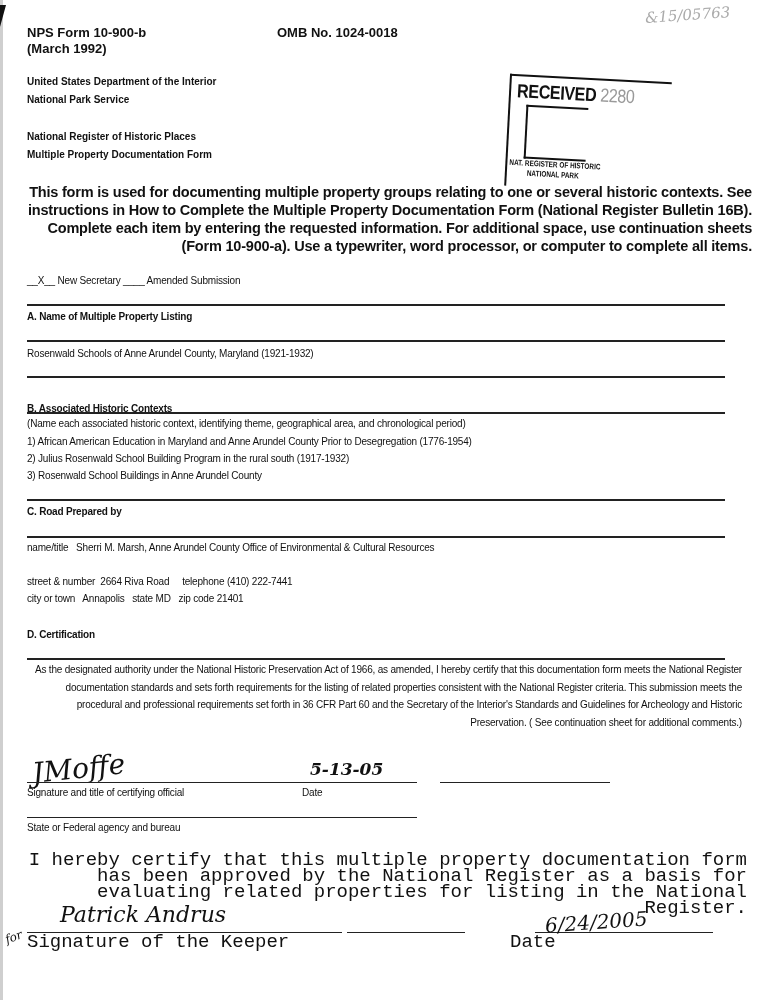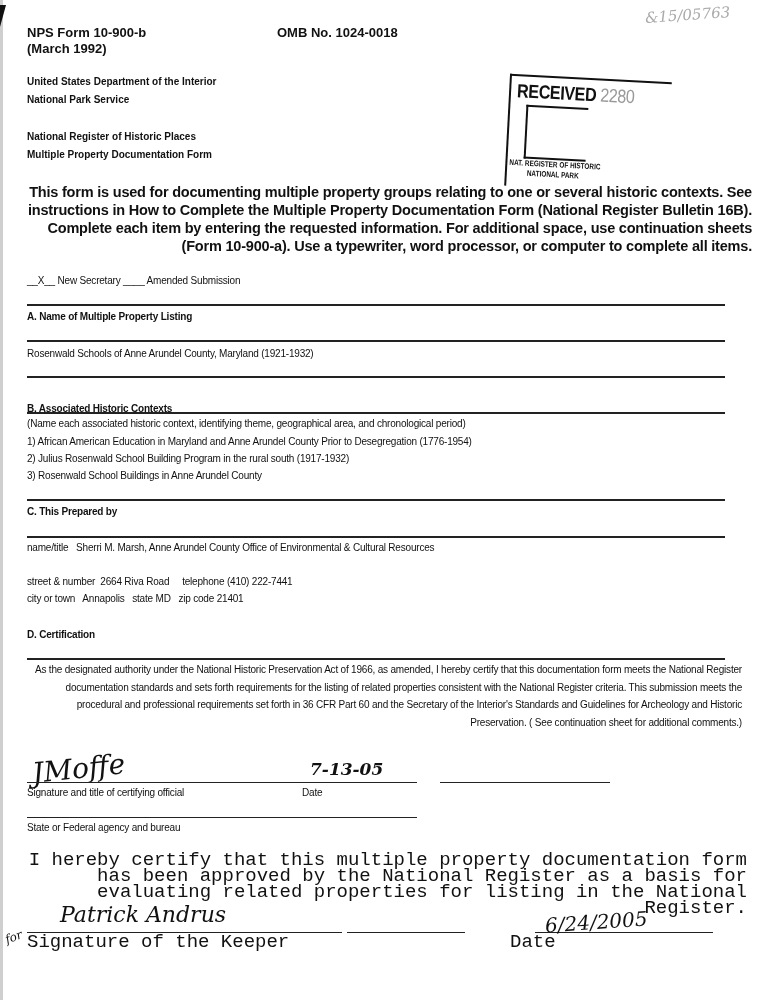--- a/index.html
+++ b/index.html
@@ -75,21 +75,21 @@
 
 <div class="hrule" style="top:376px;"></div>
 <div class="abs t15 b narrow" style="left:27px; top:360px;margin-top:40px;">B.  Associated Historic Contexts</div>
 <div class="hrule" style="top:412px;"></div>
 <div class="abs t15 narrow" style="left:27px; top:415px;">(Name each associated historic context, identifying theme, geographical area, and chronological period)</div>
 <div class="abs t15 narrow" style="left:27px; top:433px;">1) African American Education in Maryland and Anne Arundel County Prior to Desegregation (1776-1954)</div>
 <div class="abs t15 narrow" style="left:27px; top:450px;">2) Julius Rosenwald School Building Program in the rural south (1917-1932)</div>
 <div class="abs t15 narrow" style="left:27px; top:467px;text-align:center;">3) Rosenwald School Buildings in Anne Arundel County</div>
 
 <div class="hrule" style="top:499px;"></div>
-<div class="abs t15 b narrow" style="left:27px; top:503px;">C. This Prepared by</div>
+<div class="abs t15 b narrow" style="left:27px; top:503px;">C. Road Prepared by</div>
 <div class="hrule" style="top:536px;"></div>
 <div class="abs t15 narrow" style="left:27px; top:539px;">
   <span>name/title</span>&nbsp;&nbsp;
   <span>Sherri M. Marsh, Anne Arundel County Office of Environmental &amp; Cultural Resources</span>
 </div>
 <div class="abs t15 narrow" style="left:27px; top:573px;">
   <span>street &amp; number</span>&nbsp;
   <span>2664 Riva Road</span>&nbsp;&nbsp;&nbsp;&nbsp;
   <span>telephone</span>
   <span>(410) 222-7441</span>
@@ -101,21 +101,21 @@
   <span>MD</span>&nbsp;&nbsp;
   <span>zip code</span>
   <span>21401</span>
 </div>
 
 <div class="abs t15 b narrow" style="left:27px; top:626px;">D. Certification</div>
 <div class="hrule" style="top:658px;"></div>
 <div class="para t15 narrow" style="top:661px; width:715px; line-height:17.6px;">As the designated authority under the National Historic Preservation Act of 1966, as amended, I hereby certify that this documentation form meets the National Register documentation standards and sets forth requirements for the listing of related properties consistent with the National Register criteria. This submission meets the procedural and professional requirements set forth in 36 CFR Part 60 and the Secretary of the Interior's Standards and Guidelines for Archeology and Historic Preservation. ( See continuation sheet for additional comments.)</div>
 
 <div class="abs hand" style="left:32px; top:752px; font-size:28px; transform:rotate(-6deg);">JMoffe</div>
-<div class="abs hand b" style="left:310px; top:759px; font-size:17px;">7-13-05</div>
+<div class="abs hand b" style="left:310px; top:759px; font-size:17px;">5-13-05</div>
 <div class="sigline" style="left:27px; top:782px; width:390px;"></div>
 <div class="sigline" style="left:440px; top:782px; width:170px;"></div>
 <div class="abs t15 narrow" style="left:27px; top:784px;">Signature and title of certifying official</div>
 <div class="abs t15 narrow" style="left:302px; top:784px;">Date</div>
 
 <div class="sigline" style="left:27px; top:817px; width:390px;"></div>
 <div class="abs t15 narrow" style="left:27px; top:819px;">State or Federal agency and bureau</div>
 
 <div class="para mono" style="top:852px; width:720px;">I hereby certify that this multiple property documentation form has been approved by the National Register as a basis for evaluating related properties for listing in the National Register.</div>
 

